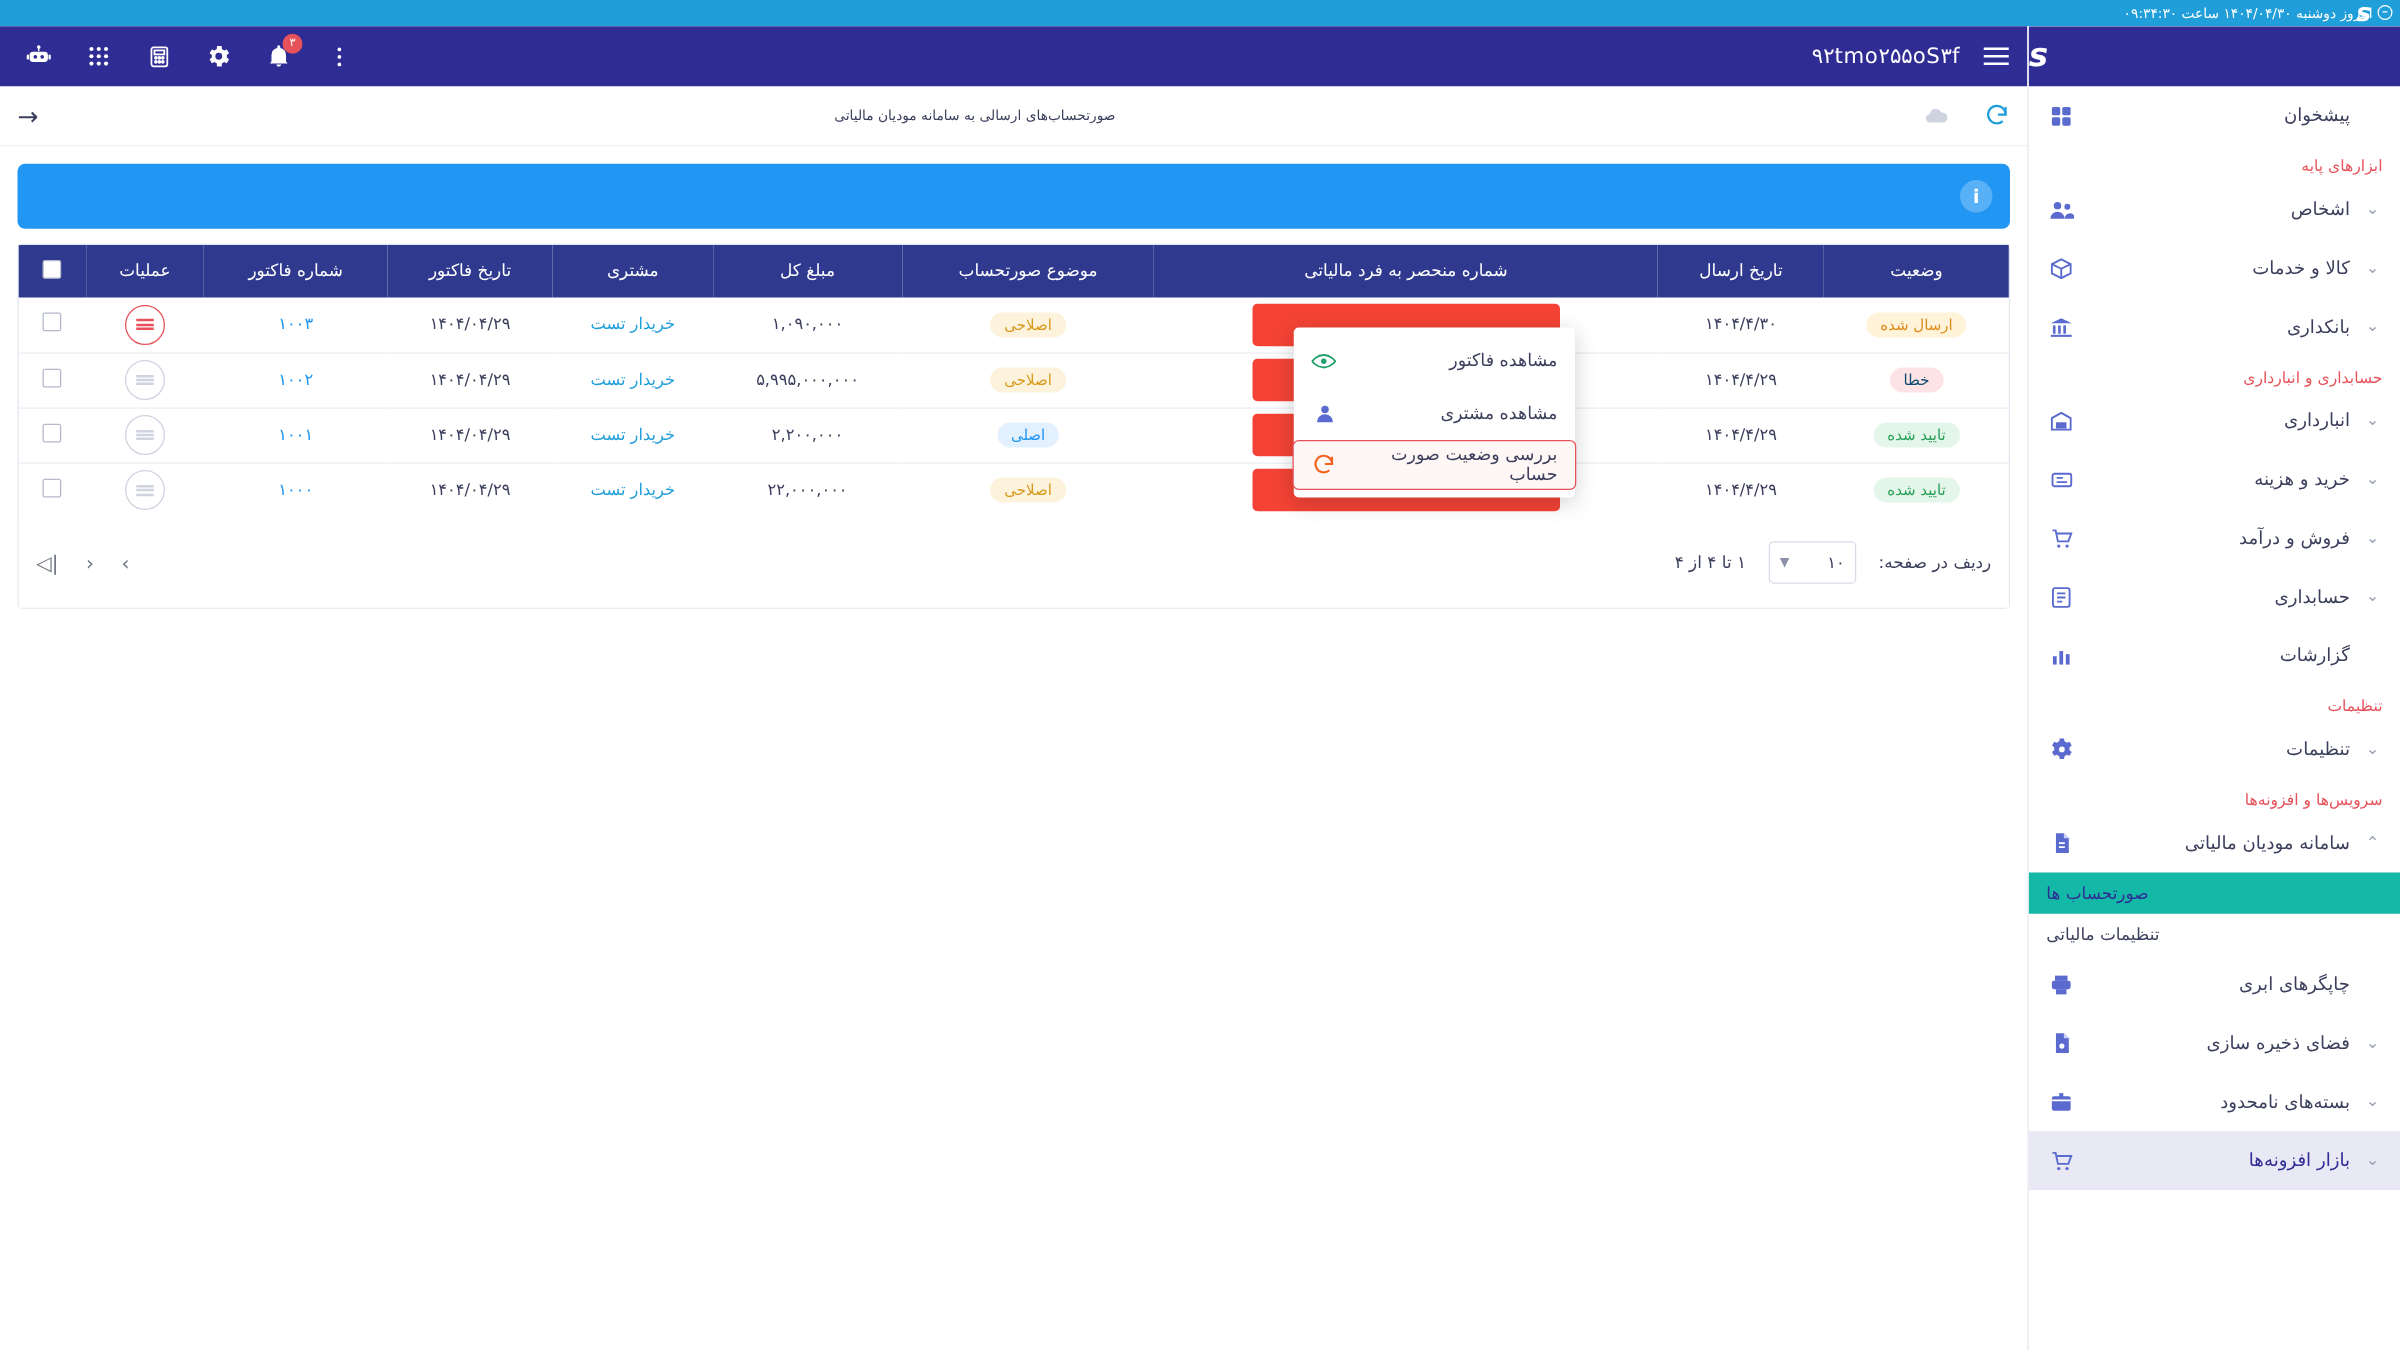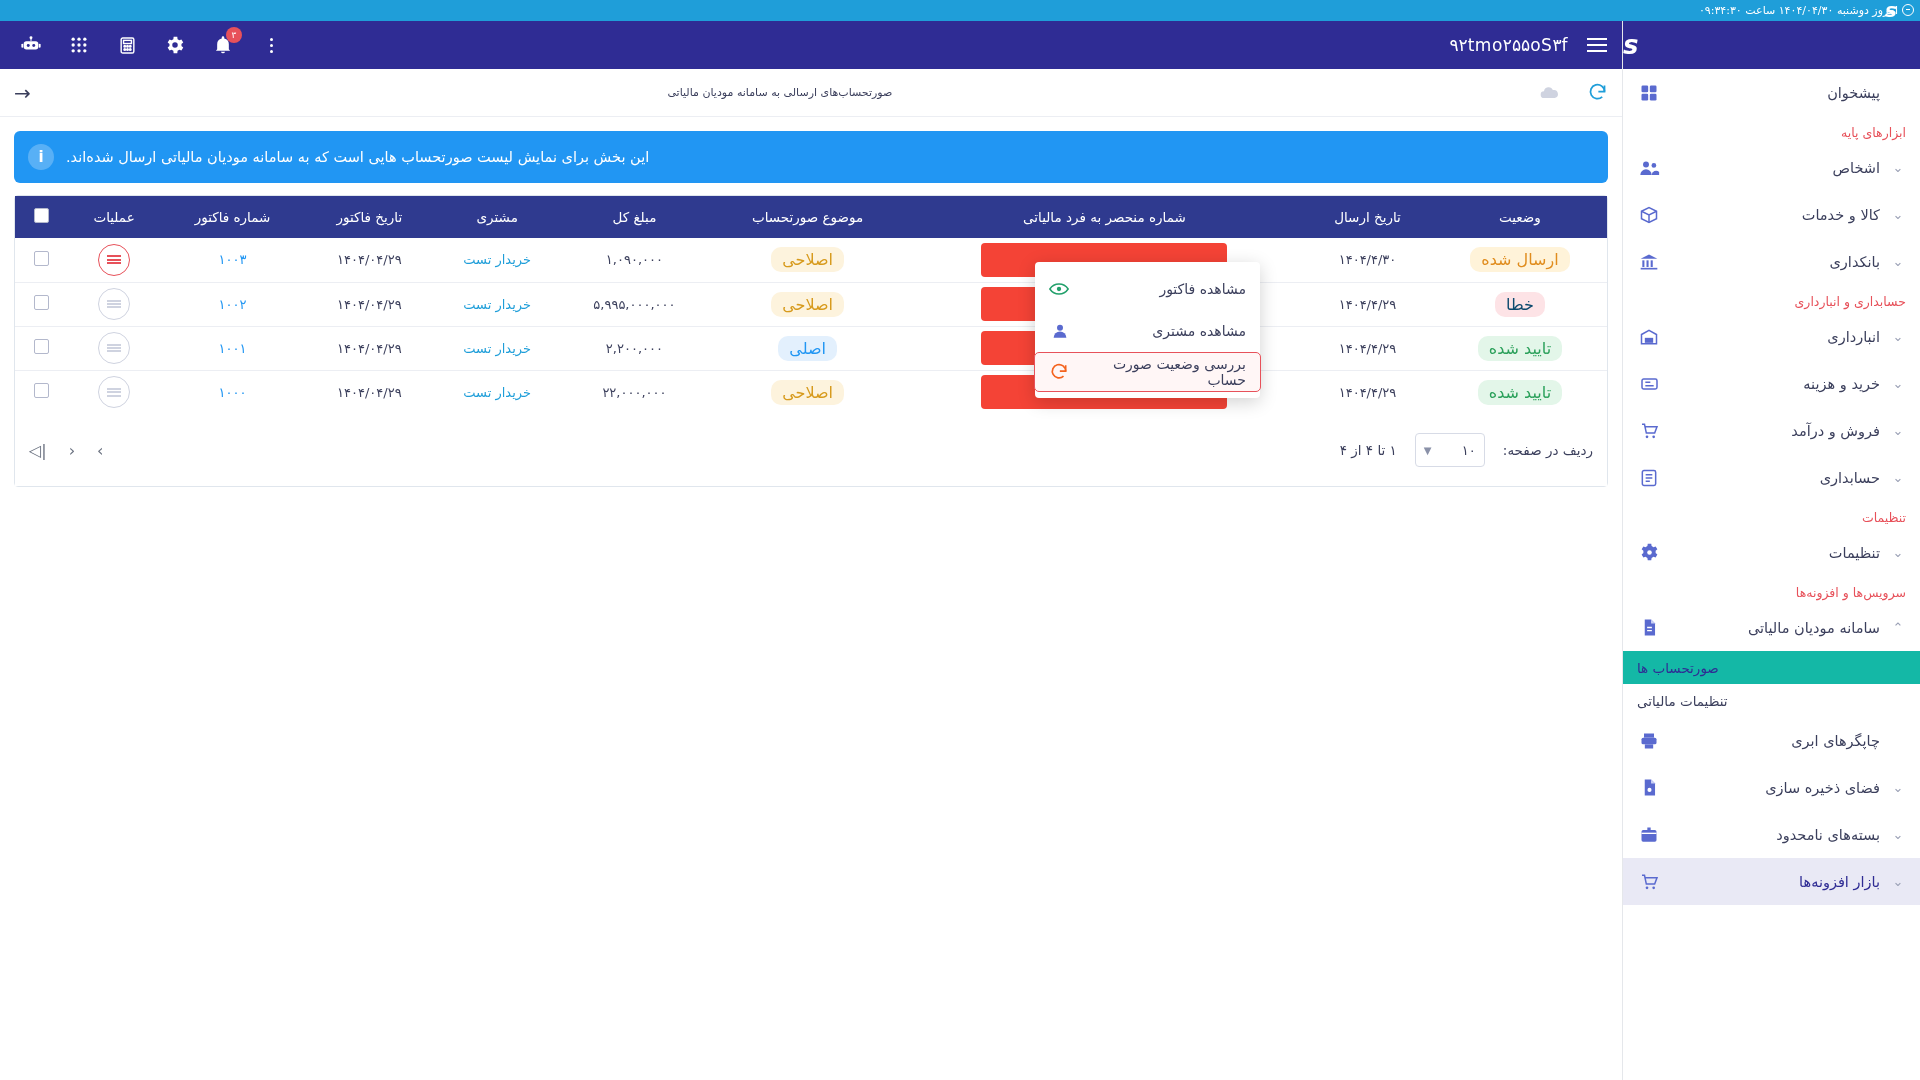--- a/index.html
+++ b/index.html
@@ -157,21 +157,21 @@
     color: #e7515a; cursor: pointer;
   }
   .opbtn i { display: block; width: 14px; height: 2px; background: #e7515a; margin: 1.4px 0; }
   .invlink { color: #2196f3; cursor: pointer; }
   .custlink { color: #1f9ed9; cursor: pointer; }
   .redact {
     display: block; width: 246px; height: 34px; background: #f44336;
     border-radius: 4px; margin: 0 auto;
   }
   .pill {
-    display: inline-block; padding: 3px 11px; border-radius: 10px; font-size: 16px; text-align: right;
+    display: inline-block; padding: 3px 11px; border-radius: 10px; font-size: 12px; text-align: right;
   }
   .pill-sent  { background: #fff3d9; color: #e08c1d; }
   .pill-err   { background: #fde3e6; color: #0c4a6e; }
   .pill-ok    { background: #e3f6e9; color: #2aa05a; }
   .pill-edit  { background: #fdf3dd; color: #d79a1c; }
   .pill-orig  { background: #e3f0fd; color: #2196f3; }
   
   .ctxmenu {
     position: absolute; top: 50px; left: 0; width: 225px; background: #fff;
     border-radius: 4px; box-shadow: 0 4px 18px rgba(0,0,0,.18);
@@ -297,21 +297,20 @@
           </svg>
       </div>
     </div>
     <div class="ttl">صورتحساب‌های ارسالی به سامانه مودیان مالیاتی</div>
     <div class="arrow">→</div>
   </div>
 
   <div class="content">
 
     <div class="infobanner">
-      <div class="txt">این بخش برای نمایش لیست صورتحساب هایی است که به سامانه مودیان مالیاتی ارسال شده‌اند.</div>
       <div class="circle">i</div>
     </div>
 
     <div class="tablewrap">
       <table class="grid">
         <thead>
           <tr>
             <th>وضعیت</th>
             <th>تاریخ ارسال</th>
             <th>شماره منحصر به فرد مالیاتی</th>
@@ -564,20 +563,31 @@
       <span class="chev">⌄</span>
       <span class="label">حسابداری</span>
       <span class="gico">
         <svg width="20" height="20" viewBox="0 0 24 24" fill="none" stroke="#5a6acf" stroke-width="1.8">
             <rect x="4" y="3" width="16" height="18" rx="2"></rect>
             <path d="M8 8h8M8 12h8M8 16h5"></path>
           </svg>
       </span>
     </div>
 
+    <div class="sb-row">
+      <span class="chev"></span>
+      <span class="label">گزارشات</span>
+      <span class="gico">
+        <svg width="20" height="20" viewBox="0 0 24 24" fill="#5a6acf">
+            <rect x="4" y="12" width="3.6" height="8"></rect>
+            <rect x="10.2" y="7" width="3.6" height="13"></rect>
+            <rect x="16.4" y="10" width="3.6" height="10"></rect>
+          </svg>
+      </span>
+    </div>
 
     <div class="sb-section">تنظیمات</div>
 
     <div class="sb-row">
       <span class="chev">⌄</span>
       <span class="label">تنظیمات</span>
       <span class="gico">
         <svg width="21" height="21" viewBox="0 0 24 24" fill="#5a6acf">
             <path d="M10 2 9.6 4.6 7.4 5.9 5 5 3 8.4l2 1.7v2.6L3 14.4 5 17.8l2.4-.9 2.2 1.3.4 2.6h4l.4-2.6 2.2-1.3 2.4.9 2-3.4-2-1.7V10.1l2-1.7-2-3.4-2.4.9-2.2-1.3L14 2z"></path>
             <circle cx="12" cy="12" r="2.6" fill="#fff"></circle>

